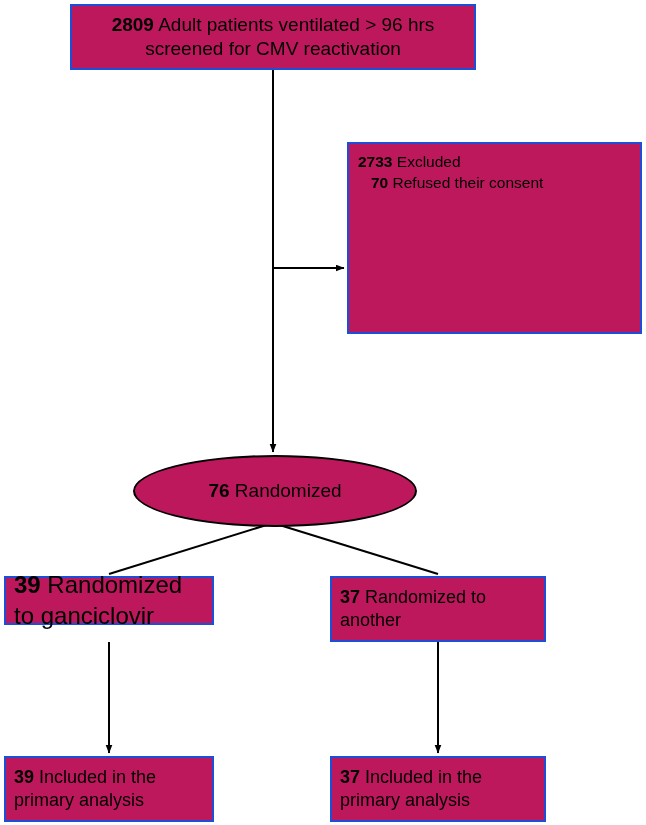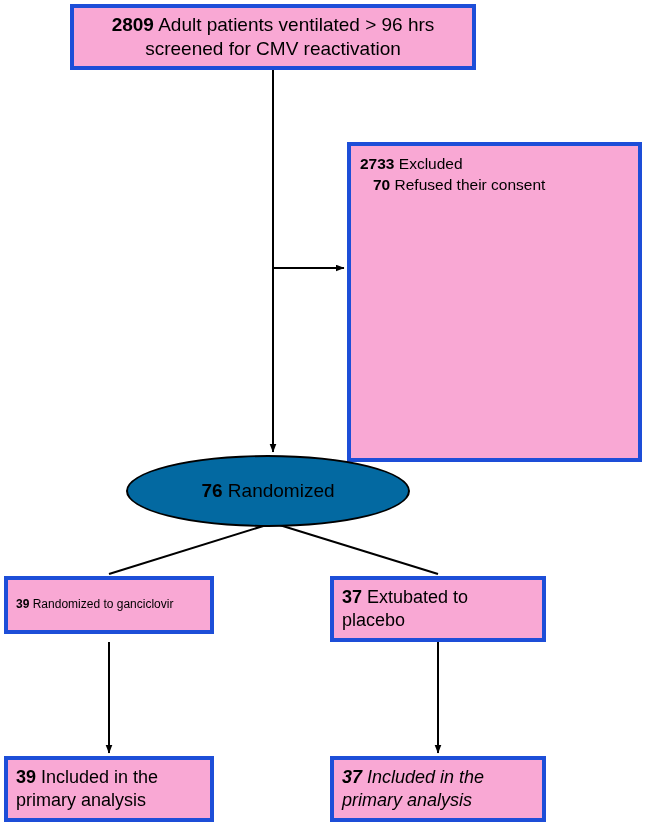--- a/index.html
+++ b/index.html
@@ -11,22 +11,22 @@
     width: 646px;
     height: 825px;
     position: relative;
     font-family: "Liberation Sans", sans-serif;
     color: #000000;
     overflow: hidden;
   }
   .node {
     position: absolute;
     box-sizing: border-box;
-    border: 4px solid #1d4ed8;
-    background: #f9a8d4;
+    border: 2px solid #1d4ed8;
+    background: #be185d;
     display: flex;
     align-items: center;
     justify-content: center;
     text-align: center;
     line-height: 1.28;
   }
   .node-left {
     justify-content: flex-start;
     text-align: left;
   }
@@ -42,21 +42,21 @@
     width: 406px;
     height: 66px;
     font-size: 19px;
   }
 
   
   #box-excluded {
     left: 347px;
     top: 142px;
     width: 295px;
-    height: 320px;
+    height: 192px;
     font-size: 15.5px;
     align-items: flex-start;
     justify-content: flex-start;
     text-align: left;
     padding: 8px 9px 0 9px;
     line-height: 1.30;
   }
   #box-excluded .excl-head {
     display: block;
     margin-bottom: 1px;
@@ -67,40 +67,40 @@
     padding: 0 0 0 13px;
   }
   #box-excluded li {
     margin: 0;
     padding: 0;
   }
 
   
   #ellipse-randomized {
     position: absolute;
-    left: 126px;
+    left: 133px;
     top: 455px;
     width: 280px;
     height: 68px;
     border: 2px solid #000000;
     border-radius: 50%;
-    background: #0369a1;
+    background: #be185d;
     display: flex;
     align-items: center;
     justify-content: center;
     font-size: 19px;
   }
 
   
   #box-arm-left {
     left: 4px;
     top: 576px;
     width: 210px;
-    height: 58px;
-    font-size: 12px;
+    height: 49px;
+    font-size: 24px;
   }
   #box-arm-right {
     left: 330px;
     top: 576px;
     width: 216px;
     height: 66px;
     font-size: 18px;
   }
   #box-analysis-left {
     left: 4px;
@@ -108,21 +108,20 @@
     width: 210px;
     height: 66px;
     font-size: 18px;
   }
   #box-analysis-right {
     left: 330px;
     top: 756px;
     width: 216px;
     height: 66px;
     font-size: 18px;
-    font-style: italic;
   }
 
   
   #connectors {
     position: absolute;
     left: 0;
     top: 0;
     width: 646px;
     height: 825px;
     pointer-events: none;
@@ -173,21 +172,21 @@
 </div>
 
 <div class="node node-left pad" id="box-arm-left">
   <div>
     <b>39</b><span> Randomized to ganciclovir</span>
   </div>
 </div>
 
 <div class="node node-left pad" id="box-arm-right">
   <div>
-    <b>37</b><span> Extubated to placebo</span>
+    <b>37</b><span> Randomized to another</span>
   </div>
 </div>
 
 <div class="node node-left pad" id="box-analysis-left">
   <div>
     <b>39</b><span> Included in the primary analysis</span>
   </div>
 </div>
 
 <div class="node node-left pad" id="box-analysis-right">

